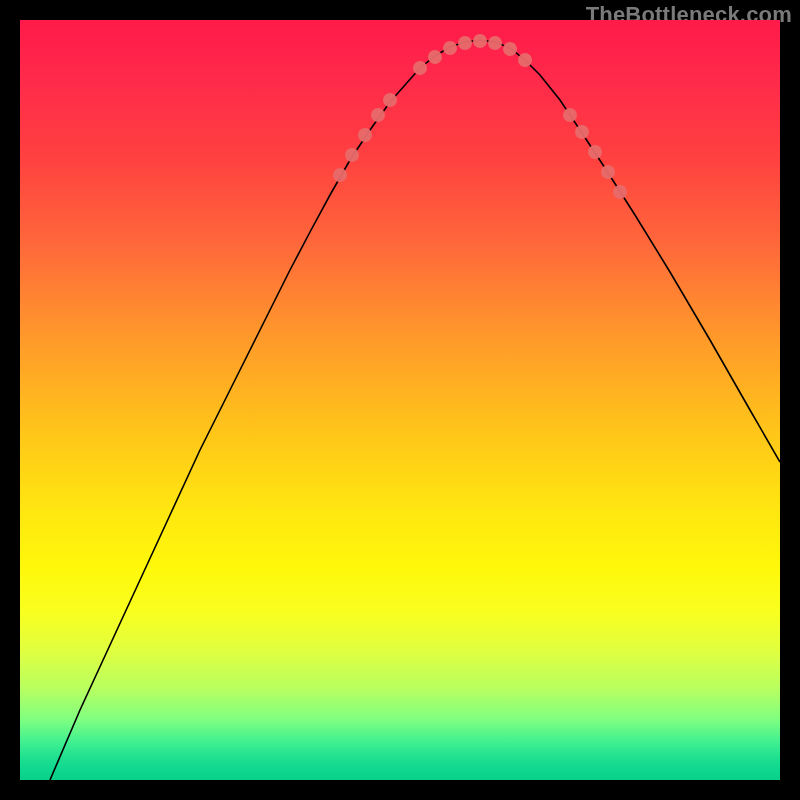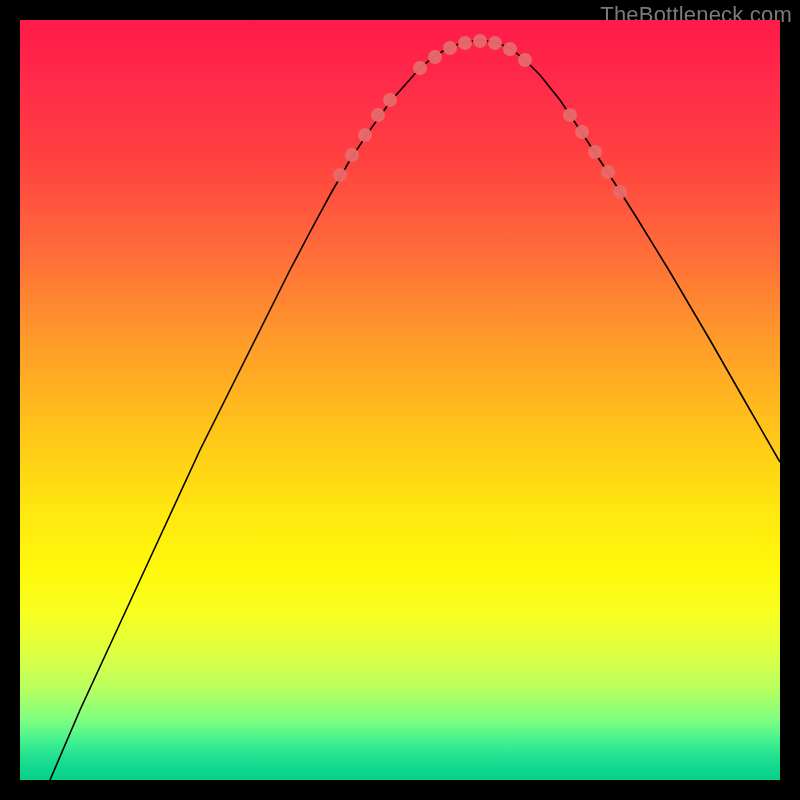--- a/index.html
+++ b/index.html
@@ -34,21 +34,21 @@
       #10d890 98.5%,
       #08d088 100%
     );
   }
   .watermark {
     position: absolute;
     top: 2px;
     right: 8px;
     font-family: Arial, Helvetica, sans-serif;
     font-size: 22px;
-    font-weight: normal;
+    font-weight: bold;
     color: #7a7a7a;
     letter-spacing: 0.2px;
   }
   svg.curve {
     position: absolute;
     left: 0;
     top: 0;
     width: 760px;
     height: 760px;
     pointer-events: none;

